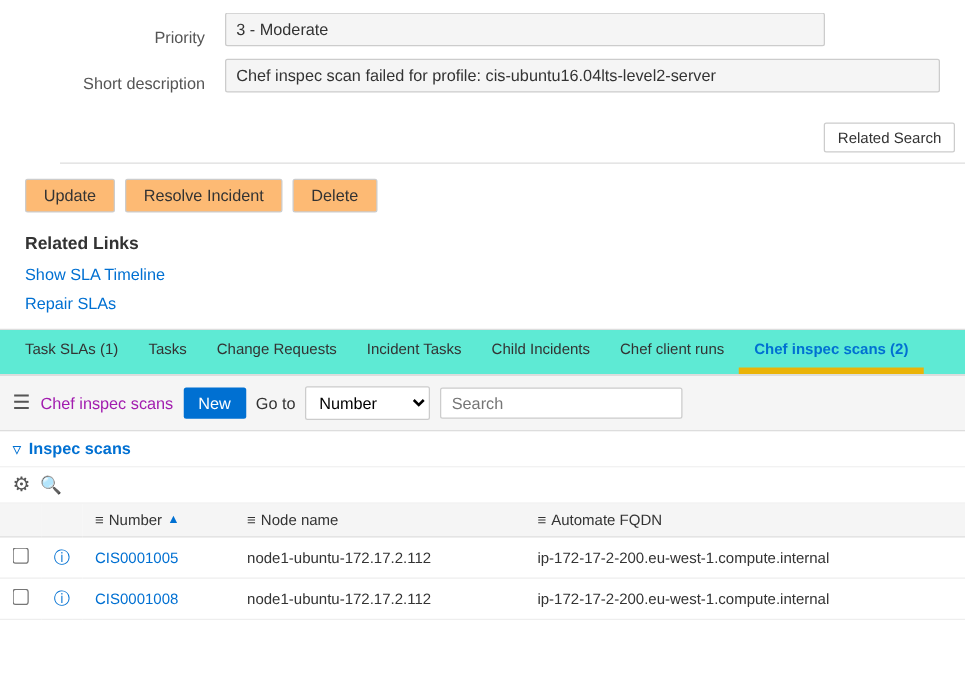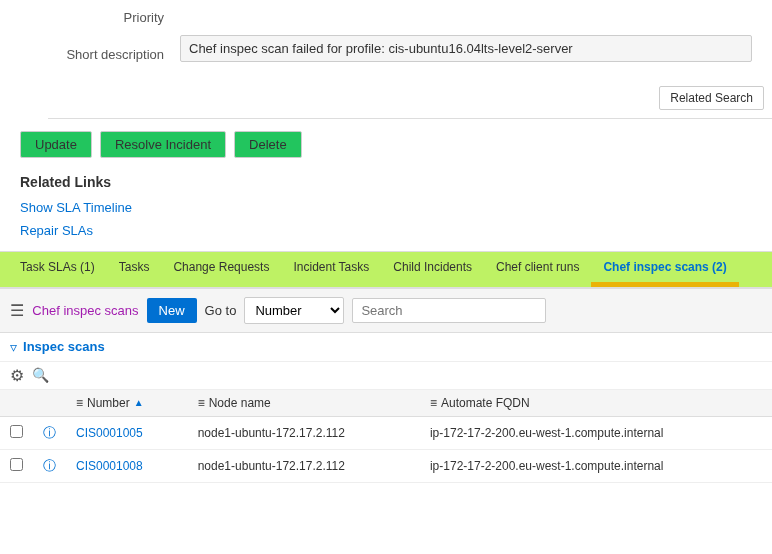--- a/index.html
+++ b/index.html
@@ -8,28 +8,28 @@
     .form-section { padding: 10px 20px 10px 20px; }
     .form-row { display: flex; align-items: flex-end; margin-bottom: 10px; }
     .form-label { width: 160px; text-align: right; padding-right: 16px; color: #555; font-size: 13px; }
     .form-input { flex: 1; border: 1px solid #ccc; padding: 5px 8px; font-size: 13px; color: #333; background: #f5f5f5; border-radius: 2px; }
     .form-input-wide { max-width: 480px; }
 
     .related-search-bar { display: flex; justify-content: flex-end; padding: 4px 8px 8px 0; border-bottom: 1px solid #ddd; margin-left: 48px; }
     .related-search-btn { border: 1px solid #ccc; background: #fff; padding: 4px 10px; font-size: 12px; cursor: pointer; color: #333; border-radius: 2px; }
 
     .action-buttons { display: flex; gap: 8px; padding: 12px 20px; }
-    .btn { border: 1px solid #ccc; background: #22c55e; padding: 5px 14px; font-size: 13px; cursor: pointer; color: #333; border-radius: 2px; }
+    .btn { border: 1px solid #ccc; background: #fdba74; padding: 5px 14px; font-size: 13px; cursor: pointer; color: #333; border-radius: 2px; }
 
     .related-links { padding: 4px 20px 8px 20px; }
     .related-links-title { font-size: 14px; font-weight: bold; margin-bottom: 6px; color: #333; }
     .related-links a { display: block; color: #0070d2; text-decoration: none; font-size: 13px; line-height: 1.8; }
 
     .tabs-container { margin: 0; border-top: 1px solid #ddd; }
-    .tabs-row { display: flex; border-bottom: 2px solid #ddd; background: #bef264; padding: 0 8px; overflow-x: auto; }
+    .tabs-row { display: flex; border-bottom: 2px solid #ddd; background: #5eead4; padding: 0 8px; overflow-x: auto; }
     .tab { padding: 8px 12px; font-size: 12px; cursor: pointer; color: #333; border-bottom: 2px solid transparent; margin-bottom: -2px; white-space: nowrap; }
     .tab.active { color: #0070d2; border-bottom: 7px solid #eab308; font-weight: bold; }
 
     .tab-content { padding: 0; }
     .toolbar { display: flex; align-items: center; gap: 8px; padding: 8px 10px; background: #f5f5f5; border-bottom: 1px solid #ddd; }
     .toolbar-menu-icon { font-size: 16px; color: #555; cursor: pointer; }
     .toolbar-label { font-size: 13px; color: #a21caf; }
     .btn-new { background: #0070d2; color: #fff; border: none; padding: 5px 12px; font-size: 13px; cursor: pointer; border-radius: 2px; }
     .goto-label { font-size: 13px; color: #333; }
     .goto-select { border: 1px solid #ccc; padding: 4px 6px; font-size: 13px; background: #fff; border-radius: 2px; min-width: 100px; }
@@ -52,20 +52,21 @@
     .info-icon { color: #0070d2; font-size: 13px; cursor: pointer; }
 
     .header-icons-row { display: flex; align-items: center; gap: 8px; padding: 4px 10px; border-bottom: 1px solid #eee; background: #fff; }
   </style>
 </head>
 <body>
 
 <div class="form-section">
   <div class="form-row">
     <div class="form-label">Priority</div>
+    <input class="form-input form-input-wide" type="text" readonly="" value="3 - Moderate" style="">
   </div>
   <div class="form-row">
     <div class="form-label">Short description</div>
     <input class="form-input" style="flex: 1 1 0%;" type="text" readonly="" value="Chef inspec scan failed for profile: cis-ubuntu16.04lts-level2-server">
   </div>
 </div>
 
 <div class="related-search-bar">
   <button class="related-search-btn">Related Search</button>
 </div>

